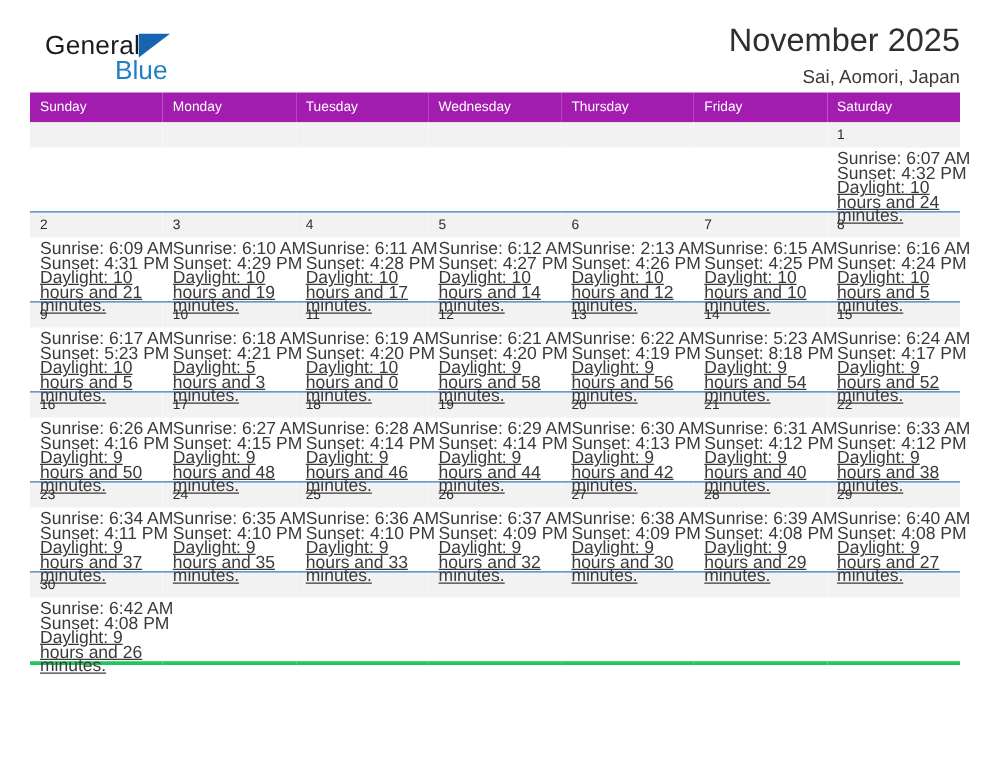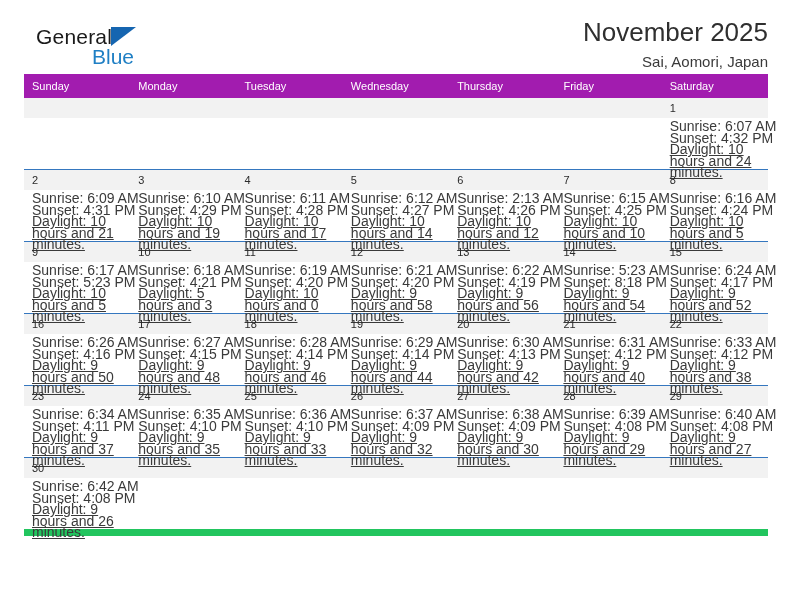--- a/index.html
+++ b/index.html
@@ -108,21 +108,21 @@
   }
   .calendar td {
     vertical-align: top;
     padding: 0;
     border-bottom: 1px solid #3577bf;
     height: 71px;
     box-sizing: border-box;
     background: #ffffff;
   }
   .calendar tr.week-row:last-child td {
-    border-bottom: 7px solid #22c55e;
+    border-bottom: 3px solid #22c55e;
   }
 
   .cell {
     height: 71px;
     box-sizing: border-box;
   }
   .daynum {
     background: #f2f2f2;
     font-size: 11px;
     color: #2b2b2b;

